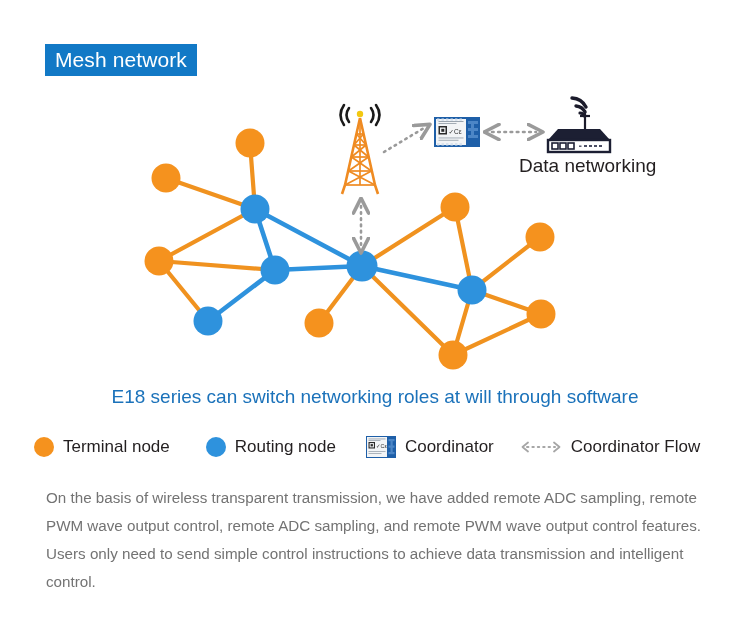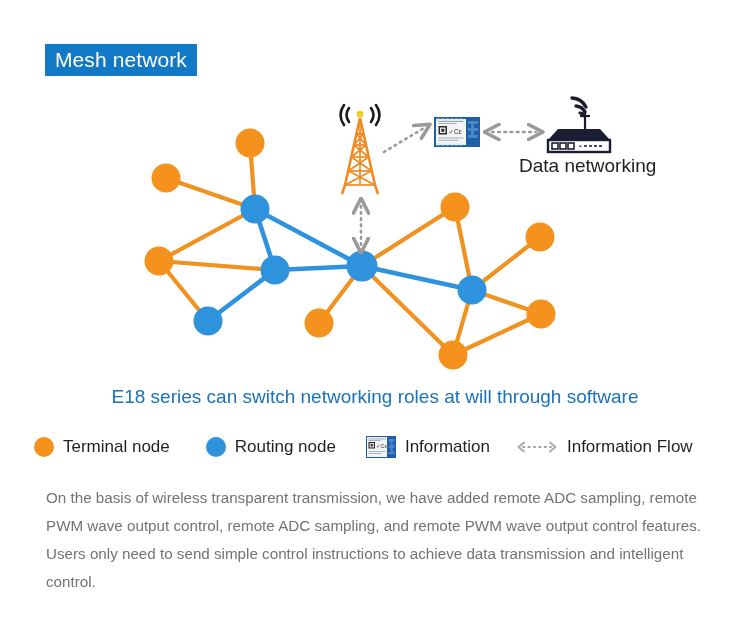--- a/index.html
+++ b/index.html
@@ -322,31 +322,31 @@
           <rect x="2.5" y="17" width="13" height="0.8"></rect>
         </g>
         <g fill="#4c86c6">
           <rect x="22.5" y="3" width="6" height="2.2"></rect>
           <rect x="22.5" y="9.5" width="6" height="2.2"></rect>
           <rect x="22.5" y="16" width="6" height="2.2"></rect>
           <rect x="24.5" y="3" width="2.2" height="15"></rect>
         </g>
       </svg>
     </span>
-    <span class="lg-label">Information</span>
+    <span class="lg-label">Coordinator</span>
   </div>
 
   <div class="lg-gap-3"></div>
 
   <div class="legend-item">
     <span class="legend-arrow">
       <svg width="42" height="14" viewBox="0 0 42 14" xmlns="http://www.w3.org/2000/svg">
         <path d="M8,2.5 L2.5,7 L8,11.5" fill="none" stroke="#a6a6a6" stroke-width="1.8" stroke-linecap="round" stroke-linejoin="round"></path>
         <path d="M34,2.5 L39.5,7 L34,11.5" fill="none" stroke="#a6a6a6" stroke-width="1.8" stroke-linecap="round" stroke-linejoin="round"></path>
         <line x1="7" y1="7" x2="35" y2="7" stroke="#a6a6a6" stroke-width="2" stroke-linecap="round" stroke-dasharray="1.4 4"></line>
       </svg>
     </span>
-    <span class="lg-label">Information Flow</span>
+    <span class="lg-label">Coordinator Flow</span>
   </div>
 
 </div>
 
 <div class="paragraph">On the basis of wireless transparent transmission, we have added remote ADC sampling, remote PWM wave output control, remote ADC sampling, and remote PWM wave output control features. Users only need to send simple control instructions to achieve data transmission and intelligent control.</div>
 
 </body></html>

